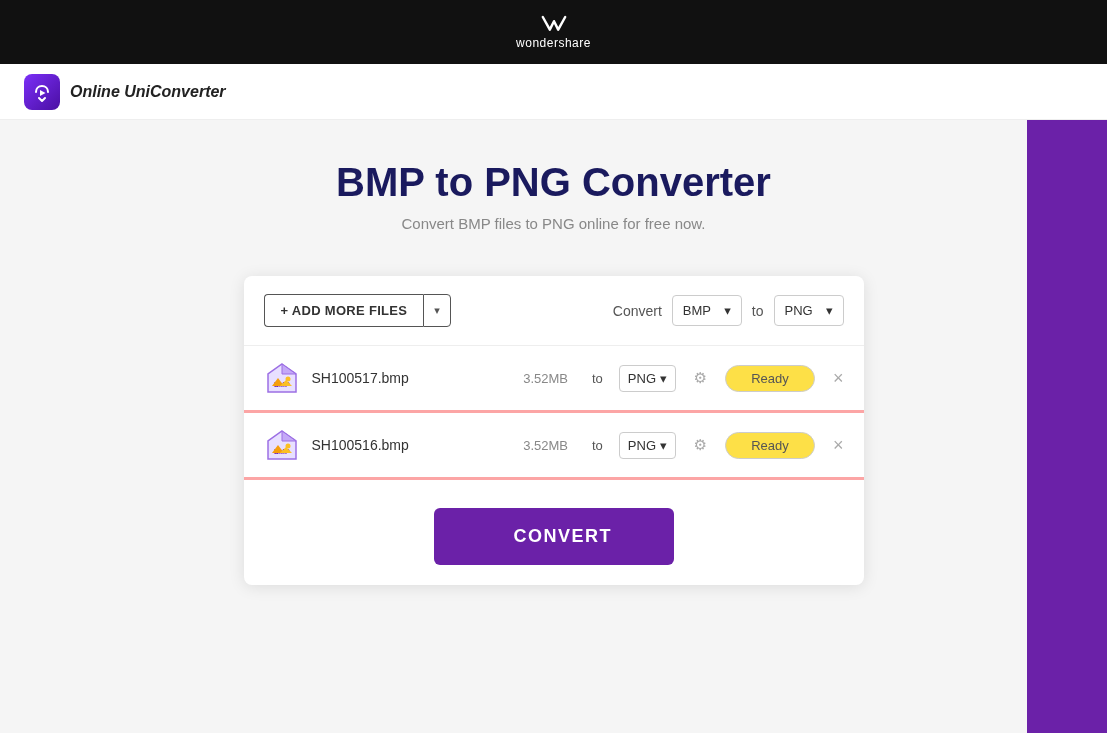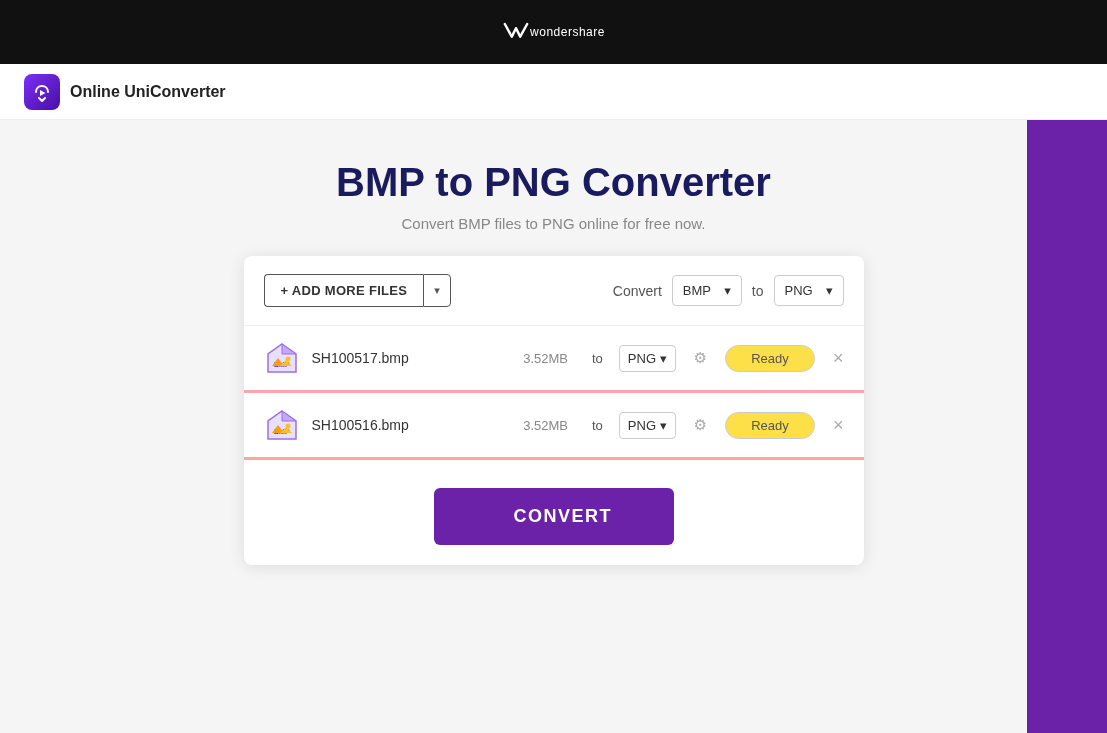--- a/index.html
+++ b/index.html
@@ -9,21 +9,21 @@
     .top-bar {
       background: #111;
       height: 64px;
       display: flex;
       align-items: center;
       justify-content: center;
       width: 100%;
     }
     .brand-area {
       display: flex;
-      flex-direction: row;
+      flex-direction: column;
       align-items: center;
     }
     .brand-logo-icon {
       width: 28px;
       height: 20px;
       margin-bottom: 2px;
     }
     .brand-name {
       color: #fff;
       font-size: 12px;
@@ -32,20 +32,21 @@
 
     
     .secondary-nav {
       background: #fff;
       height: 56px;
       display: flex;
       align-items: center;
       padding: 0 24px;
       border-bottom: 1px solid #eee;
       position: relative;
+      font-style: italic;
     }
     .app-logo {
       display: flex;
       align-items: center;
       gap: 10px;
     }
     .app-logo-icon {
       width: 36px;
       height: 36px;
       border-radius: 8px;
@@ -95,21 +96,21 @@
     .page-heading {
       font-size: 40px;
       font-weight: 800;
       color: #1a1a5e;
       margin-bottom: 10px;
       text-align: center;
     }
     .page-subheading {
       font-size: 15px;
       color: #888;
-      margin-bottom: 24px;
+      margin-bottom: 44px;
       text-align: left;
     }
 
     
     .converter-card {
       background: #fff;
       border-radius: 8px;
       box-shadow: 0 2px 16px rgba(0,0,0,0.10);
       width: 620px;
       padding: 0;

